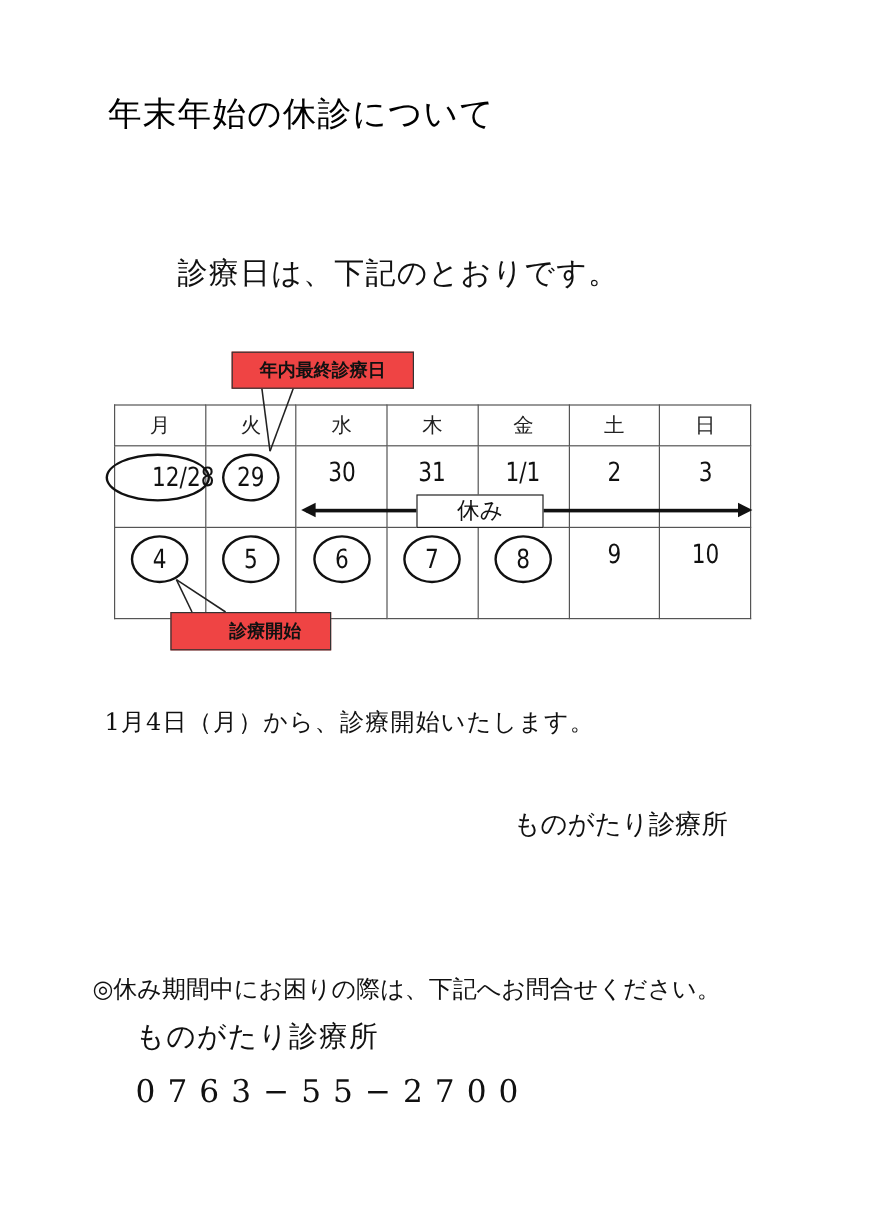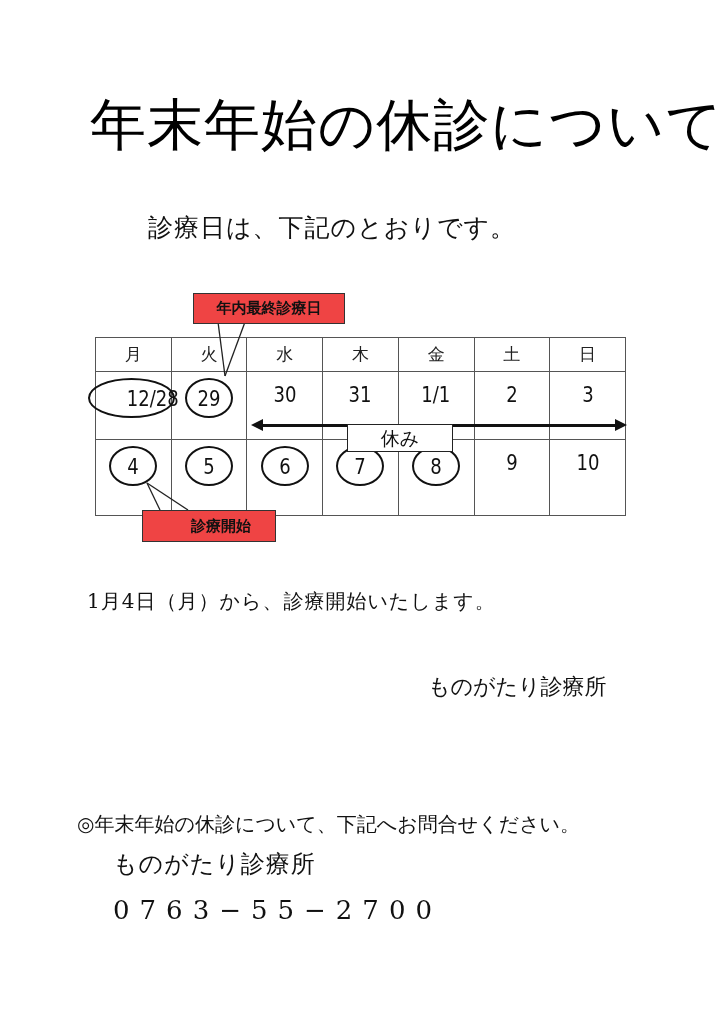--- a/index.html
+++ b/index.html
@@ -2,36 +2,36 @@
 <html><head>
   <meta charset="utf-8">
   <style>
     html, body { margin: 0; padding: 0; }
     body {
       width: 725px; height: 1024px; background: #ffffff; position: relative;
       overflow: hidden; color: #111;
       font-family: "DejaVu Serif", "Liberation Serif", serif;
     }
     .abs { position: absolute; white-space: nowrap; }
-    .title { left: 90px; top: 88px; font-size: 56px; font-family: "DejaVu Sans", "Liberation Sans", sans-serif; letter-spacing: 1px; color: #000; }
+    .title { left: 90px; top: 76px; font-size: 28px; font-family: "DejaVu Sans", "Liberation Sans", sans-serif; letter-spacing: 1px; color: #000; }
     .subtitle { left: 148px; top: 211px; font-size: 25px; letter-spacing: 1px; }
     .cal { position: absolute; left: 95px; top: 337px; width: 531px; height: 175px; }
     .cal table { border-collapse: collapse; width: 100%; height: 100%; table-layout: fixed; }
     .cal td { border: 1.5px solid #555; text-align: center; vertical-align: top; font-family: "DejaVu Sans Condensed","DejaVu Sans", "Liberation Sans", sans-serif; padding: 0; position: relative; }
     .cal tr.hd td { height: 33px; font-size: 17px; vertical-align: middle; color: #222; }
     .cal tr.r1 td { height: 67px; }
     .cal tr.r2 td { height: 75px; }
     .num { display: inline-block; margin-top: 10px; font-size: 22px; font-family: "DejaVu Sans", "Liberation Sans", sans-serif; transform: scaleX(0.82); color: #111; }
     .circ { display: inline-flex; align-items: center; justify-content: center; width: 44px; height: 36px; border: 2.5px solid #111; border-radius: 50%; margin-top: 6px; }
     .circ .num { margin-top: 0; }
     .callout { position: absolute; border: 1.5px solid #333; background: #ef4444; font-family: "DejaVu Sans", "Liberation Sans", sans-serif; font-weight: bold; text-align: center; z-index: 3; }
     .arrow-line { position: absolute; left: 255px; top: 424px; width: 365px; height: 3px; background: #111; z-index: 2; }
     .arrow-l { position: absolute; left: 251px; top: 419px; width: 0; height: 0; border-top: 6px solid transparent; border-bottom: 6px solid transparent; border-right: 12px solid #111; z-index: 2; }
     .arrow-r { position: absolute; left: 615px; top: 419px; width: 0; height: 0; border-top: 6px solid transparent; border-bottom: 6px solid transparent; border-left: 12px solid #111; z-index: 2; }
-    .rest-box { position: absolute; left: 347px; top: 412px; width: 104px; height: 26px; border: 1.5px solid #222; background: #fff; font-family: "DejaVu Sans", "Liberation Sans", sans-serif; font-size: 19px; text-align: center; line-height: 26px; z-index: 3; margin-top: 12px; }
+    .rest-box { position: absolute; left: 347px; top: 412px; width: 104px; height: 26px; border: 1.5px solid #222; background: #fff; font-family: "DejaVu Sans", "Liberation Sans", sans-serif; font-size: 19px; text-align: center; line-height: 26px; z-index: 3; }
     svg.lines { position: absolute; left: 0; top: 0; z-index: 2; pointer-events: none; }
     .start-text { left: 87px; top: 588px; font-size: 20px; letter-spacing: 1px; }
     .clinic-sig { left: 428px; top: 672px; font-size: 22px; }
     .notice { left: 77px; top: 811px; font-size: 20px; }
     .clinic2 { left: 113px; top: 848px; font-size: 24px; letter-spacing: 1px; }
     .phone { left: 113px; top: 895px; font-size: 26px; letter-spacing: 10px; }
   </style>
 </head>
 <body>
 
@@ -98,15 +98,15 @@
   <line x1="245" y1="322" x2="225" y2="376" stroke="#222" stroke-width="1.3"></line>
   <line x1="147" y1="483" x2="160" y2="510" stroke="#222" stroke-width="1.3"></line>
   <line x1="147" y1="483" x2="188" y2="510" stroke="#222" stroke-width="1.3"></line>
 </svg>
 
 <div class="callout" style="left:142px; top:510px; width:108px; height:30px; line-height:30px; font-size:15px;padding-left:24px;">診療開始</div>
 
 <div class="abs start-text">1月4日（月）から、診療開始いたします。</div>
 <div class="abs clinic-sig">ものがたり診療所</div>
 
-<div class="abs notice">◎年末年始の休診について、下記へお問合せください。</div>
+<div class="abs notice">◎休み期間中にお困りの際は、下記へお問合せください。</div>
 <div class="abs clinic2">ものがたり診療所</div>
 <div class="abs phone">0763−55−2700</div>
 
 </body></html>

